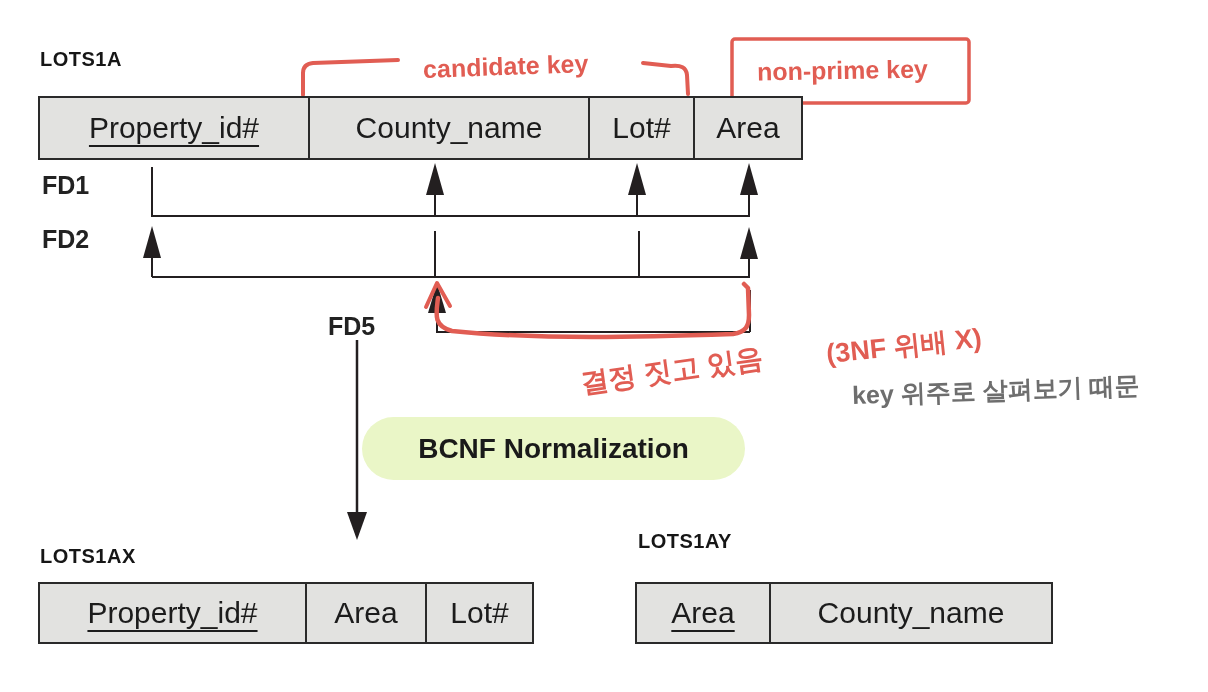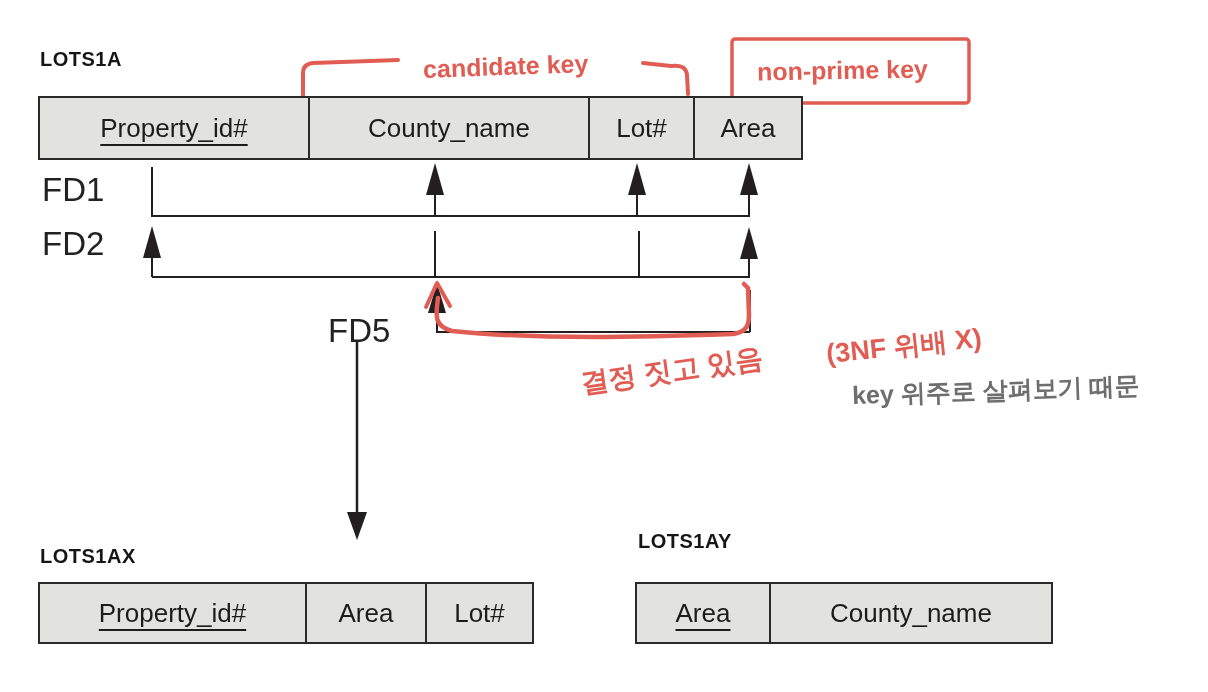--- a/index.html
+++ b/index.html
@@ -3,25 +3,25 @@
 <meta charset="utf-8">
 <style>
   html,body{margin:0;padding:0;background:#ffffff;}
   .canvas{
     position:relative;width:1208px;height:692px;background:#ffffff;
     font-family:"Liberation Sans", sans-serif;overflow:hidden;
   }
   .lines{position:absolute;left:0;top:0;width:1208px;height:692px;}
   .abs{position:absolute;white-space:nowrap;}
   .tbl-title{font-size:20px;font-weight:bold;color:#161616;letter-spacing:0.5px;}
-  .fd-label{font-size:33px;color:#222;}
+  .fd-label{font-size:25px;color:#222;font-weight:bold;}
   .tbl{position:absolute;display:flex;background:#e2e2e0;border:2px solid #2a2a2a;box-sizing:content-box;}
   .cell{
     display:flex;align-items:center;justify-content:center;
-    font-size:26px;color:#1c1c1c;border-right:2px solid #2a2a2a;
+    font-size:30px;color:#1c1c1c;border-right:2px solid #2a2a2a;
   }
   .cell:last-child{border-right:none;}
   .cell.key{text-decoration:underline;text-underline-offset:7px;text-decoration-thickness:2px;}
   .hand{color:#e15d53;font-weight:600;}
   .hand-gray{color:#6e6e6e;font-weight:600;}
   .pill{
     position:absolute;left:362px;top:417px;width:383px;height:63px;border-radius:32px;
     background:#eaf6c7;display:flex;align-items:center;justify-content:center;
     font-size:28px;font-weight:bold;color:#1a1a1a;
   }
@@ -92,20 +92,23 @@
   <div class="abs fd-label" style="left:42px;top:171px">FD1</div>
   <div class="abs fd-label" style="left:42px;top:225px">FD2</div>
   <div class="abs fd-label" style="left:328px;top:312px">FD5</div>
 
   <div class="abs hand" style="left:423px;top:52px;font-size:25px;transform:rotate(-2deg)">candidate key</div>
   <div class="abs hand" style="left:757px;top:56px;font-size:25px;transform:rotate(-1deg)">non-prime key</div>
   <div class="abs hand" style="left:580px;top:352px;font-size:28px;transform:rotate(-8deg)">결정 짓고 있음</div>
   <div class="abs hand" style="left:826px;top:328px;font-size:27px;transform:rotate(-6deg)">(3NF 위배 X)</div>
   <div class="abs hand-gray" style="left:852px;top:374px;font-size:25px;transform:rotate(-2deg)">key 위주로 살펴보기 때문</div>
 
+  <div class="pill">
+    <span>BCNF Normalization</span>
+  </div>
 
   <div class="abs tbl-title" style="left:40px;top:545px">LOTS1AX</div>
   <div class="tbl" style="left:38px;top:582px;height:58px">
     <div class="cell key" style="width:265px">Property_id#</div>
     <div class="cell" style="width:118px">Area</div>
     <div class="cell" style="width:105px">Lot#</div>
   </div>
 
   <div class="abs tbl-title" style="left:638px;top:530px">LOTS1AY</div>
   <div class="tbl" style="left:635px;top:582px;height:58px">

